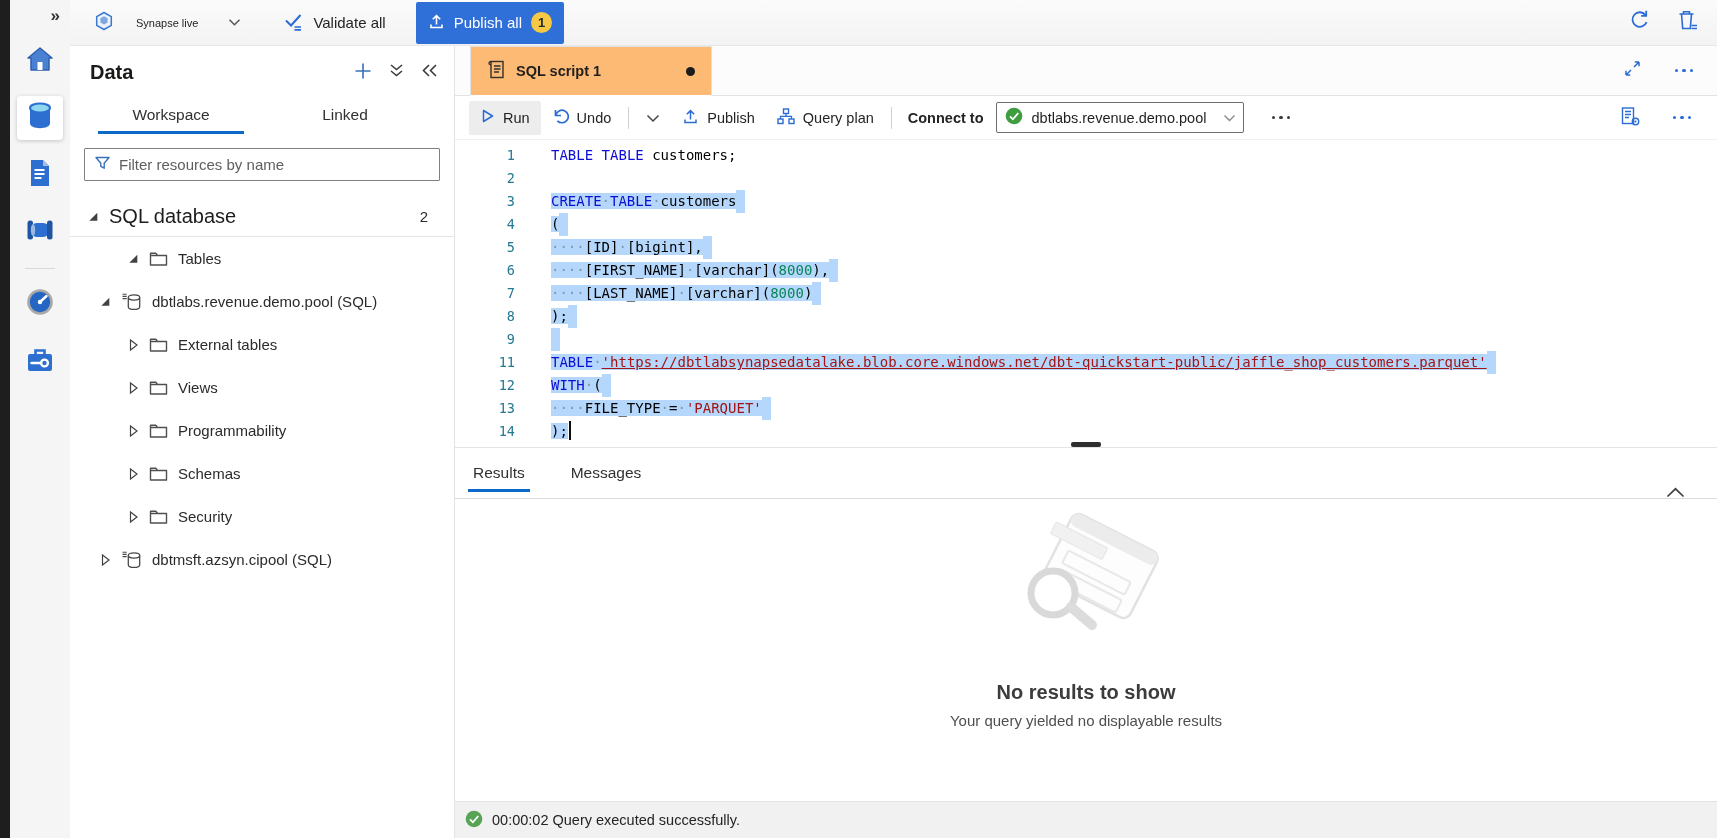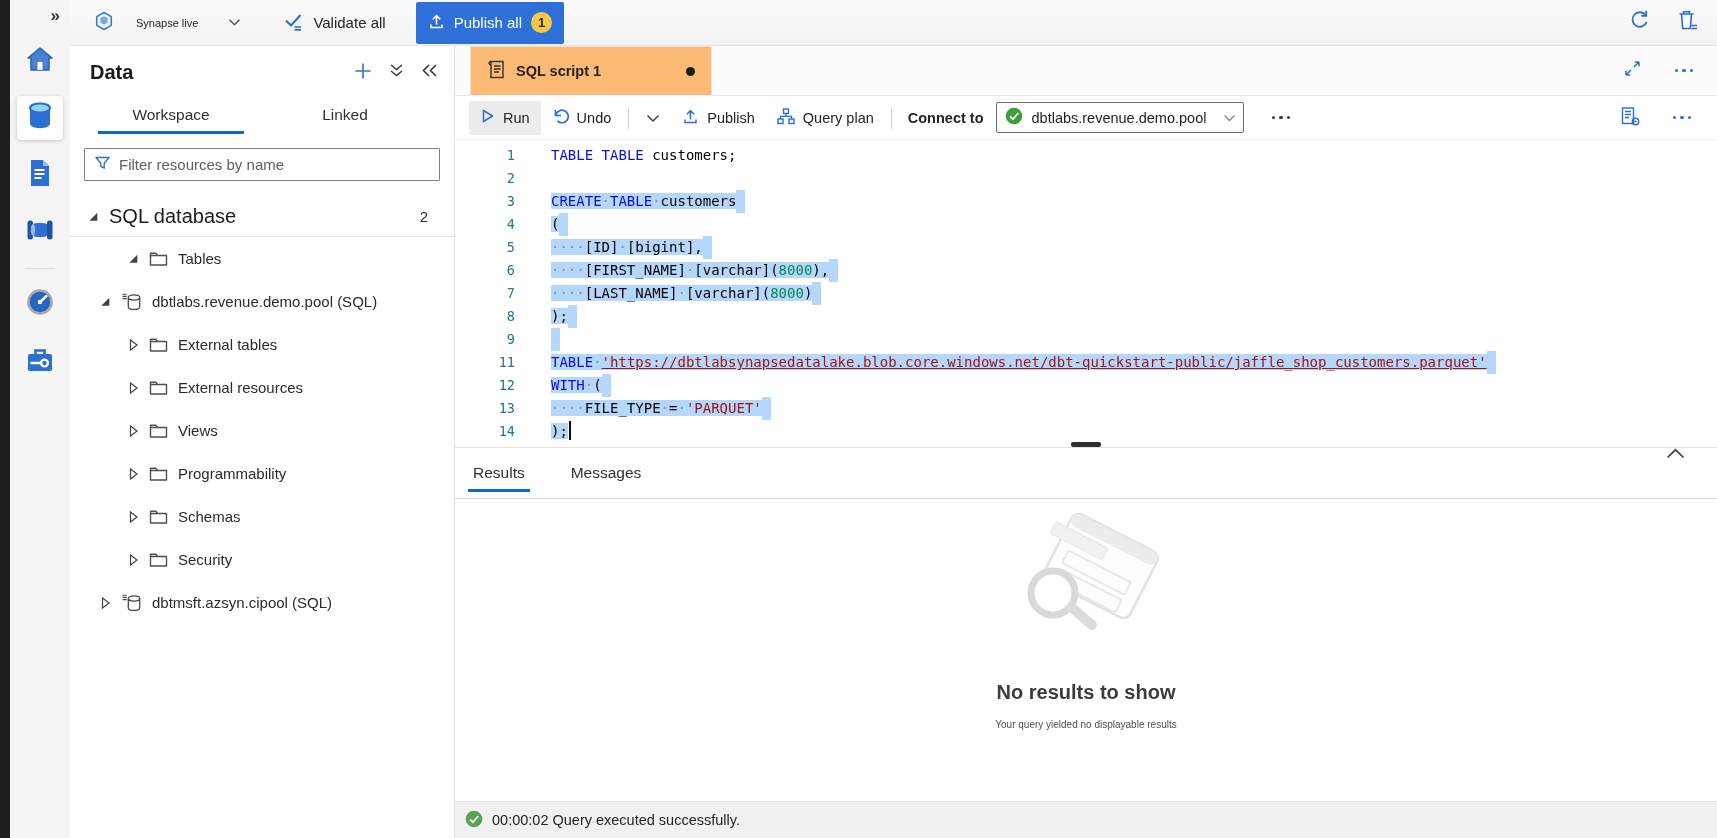--- a/index.html
+++ b/index.html
@@ -87,28 +87,28 @@
   .tk-str { color:#a31515; }
   .tk-link { text-decoration:underline; }
   .tk-num { color:#098658; }
   .tk-ws { color:#7f98ad; }
   .sel { background:#b4d7fb; }
   .sel-tail { display:inline-block; width:9px; height:23px; background:#b4d7fb; vertical-align:top; }
   .cursor { display:inline-block; width:2px; height:19px; background:#0d0d0d; vertical-align:-4px; margin-left:1px; }
   .grip { position:absolute; bottom:0; left:50%; transform:translateX(-50%); width:30px; height:5px; background:#2e2e2e; border-radius:2px; }
 
   
-  .results-head { height:52px; flex:0 0 52px; border-top:1px solid #e4e4e4; border-bottom:1px solid #dcdcdc; display:flex; align-items:flex-start; padding-left:13px; gap:36px; position:relative; }
+  .results-head { height:52px; flex:0 0 52px; border-top:1px solid #e4e4e4; border-bottom:1px solid #dcdcdc; display:flex; align-items:flex-end; padding-left:13px; gap:36px; position:relative; }
   .rtab { font-size:15.5px; color:#323130; height:100%; display:flex; align-items:center; padding:0 5px; position:relative; cursor:pointer; }
   .rtab.active::after { content:""; position:absolute; left:0; right:0; bottom:6px; height:3px; background:#0b69c7; }
   .collapse-results { margin-left:auto; margin-right:32px; display:flex; cursor:pointer; }
   .results-body { flex:1; display:flex; flex-direction:column; align-items:center; min-height:0; }
   .empty-illus { margin-top:12px; }
   .empty-title { margin-top:38px; font-size:20px; font-weight:bold; color:#3c3c3c; }
-  .empty-sub { margin-top:15px; font-size:10px; color:#4f4f4f; }
+  .empty-sub { margin-top:8px; font-size:15px; color:#4f4f4f; }
 
   
   .statusbar { height:37px; flex:0 0 37px; background:#f1f1f1; border-top:1px solid #e3e3e3; display:flex; align-items:center; gap:9px; padding-left:10px; font-size:14.5px; color:#252423; }
 </style>
 </head>
 <body>
 
 <div class="app">
   <div class="edge"></div>
 
@@ -313,33 +313,20 @@
               <span class="caret">
                 <svg width="12" height="14" viewBox="0 0 12 14">
                   <path d="M3.5 2 L10 7 L3.5 12 z" fill="none" stroke="#424242" stroke-width="1.2"></path>
                 </svg>
               </span>
               <span class="node-icon">
                 <svg width="19" height="16" viewBox="0 0 19 16">
                   <path d="M1.5 14 V4.5 H17.5 V14 z M1.5 4.5 V2.3 H7 L8.5 4.5" fill="none" stroke="#4f4f4f" stroke-width="1.4" stroke-linejoin="round"></path>
                 </svg>
               </span>
-              <span class="tree-label">External resources</span>
-            </div>
-            <div class="tree-row lvl2">
-              <span class="caret">
-                <svg width="12" height="14" viewBox="0 0 12 14">
-                  <path d="M3.5 2 L10 7 L3.5 12 z" fill="none" stroke="#424242" stroke-width="1.2"></path>
-                </svg>
-              </span>
-              <span class="node-icon">
-                <svg width="19" height="16" viewBox="0 0 19 16">
-                  <path d="M1.5 14 V4.5 H17.5 V14 z M1.5 4.5 V2.3 H7 L8.5 4.5" fill="none" stroke="#4f4f4f" stroke-width="1.4" stroke-linejoin="round"></path>
-                </svg>
-              </span>
               <span class="tree-label">Views</span>
             </div>
             <div class="tree-row lvl2">
               <span class="caret">
                 <svg width="12" height="14" viewBox="0 0 12 14">
                   <path d="M3.5 2 L10 7 L3.5 12 z" fill="none" stroke="#424242" stroke-width="1.2"></path>
                 </svg>
               </span>
               <span class="node-icon">
                 <svg width="19" height="16" viewBox="0 0 19 16">

